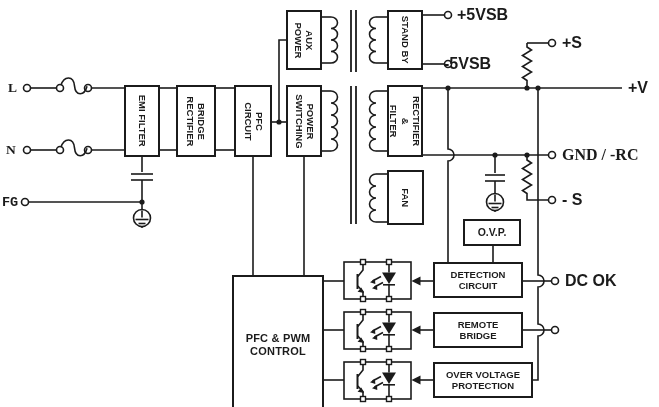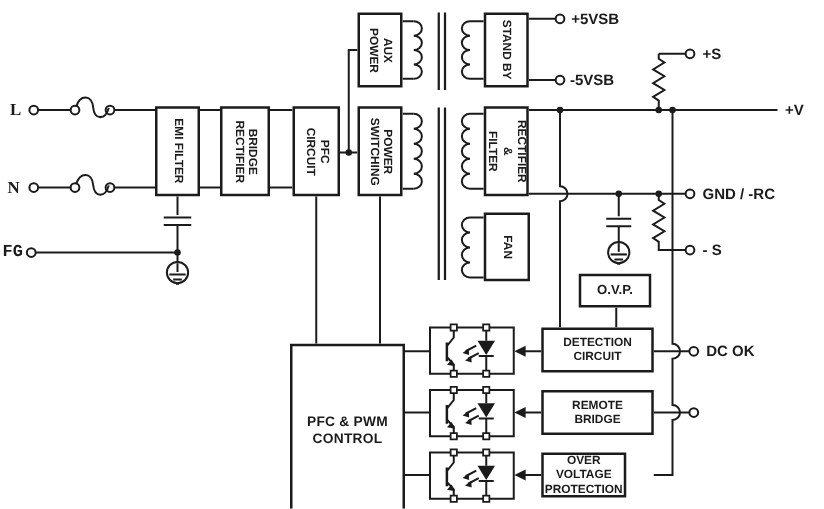--- a/index.html
+++ b/index.html
@@ -6,21 +6,21 @@
   #stage{position:relative;width:659px;height:407px;background:#ffffff;overflow:hidden;
          font-family:"Liberation Sans",sans-serif;color:#1b1b1b;}
   #wires{position:absolute;left:0;top:0;}
   .block{position:absolute;box-sizing:border-box;border:2px solid #1b1b1b;background:#fff;
          display:flex;align-items:center;justify-content:center;text-align:center;
          font-weight:bold;font-size:9.5px;line-height:1.2;white-space:pre-line;z-index:2;}
   .block .txt{display:block;}
   .v .txt{transform:rotate(90deg);white-space:pre;}
   .big{font-size:11px;letter-spacing:.2px;}
   .ovpbox{font-size:10.5px;}
-  .lbl{position:absolute;transform:translateY(-50%);font-weight:bold;font-size:12px;
+  .lbl{position:absolute;transform:translateY(-50%);font-weight:bold;font-size:16px;
        white-space:nowrap;z-index:3;}
   .lbl-serif{font-family:"Liberation Serif",serif;font-size:13.5px;}
 </style>
 </head>
 <body>
 
 <div id="stage">
 
   <svg id="wires" width="659" height="407" viewBox="0 0 659 407" fill="none" stroke="#1b1b1b" stroke-width="1.6">
     <defs>
@@ -204,29 +204,29 @@
   <div class="block v" style="left:387px;top:10px;width:36px;height:60px;"><span class="txt">STAND BY</span></div>
   <div class="block v" style="left:387px;top:85px;width:36px;height:72px;"><span class="txt">RECTIFIER
 &amp;
 FILTER</span></div>
   <div class="block v" style="left:387px;top:170px;width:37px;height:55px;"><span class="txt">FAN</span></div>
   <div class="block ovpbox" style="left:463px;top:219px;width:58px;height:27px;"><span class="txt">O.V.P.</span></div>
   <div class="block" style="left:433px;top:262px;width:90px;height:36px;"><span class="txt">DETECTION
 CIRCUIT</span></div>
   <div class="block" style="left:433px;top:312px;width:90px;height:36px;"><span class="txt">REMOTE
 BRIDGE</span></div>
-  <div class="block" style="left:433px;top:362px;width:68px;height:36px;"><span class="txt">OVER VOLTAGE
+  <div class="block" style="left:433px;top:362px;width:100px;height:36px;"><span class="txt">OVER VOLTAGE
 PROTECTION</span></div>
   <div class="block big" style="left:232px;top:275px;width:92px;height:140px;"><span class="txt">PFC &amp; PWM
 CONTROL</span></div>
 
   <div class="lbl lbl-serif" style="left:8px;top:88px;">L</div>
   <div class="lbl lbl-serif" style="left:6px;top:150px;">N</div>
   <div class="lbl lbl-serif" style="left:2px;top:202px;font-family:Liberation Mono, monospace;">FG</div>
   <div class="lbl" style="left:457px;top:15px;">+5VSB</div>
-  <div class="lbl" style="left:456px;top:64px;">-5VSB</div>
+  <div class="lbl" style="left:444px;top:64px;">-5VSB</div>
   <div class="lbl" style="left:562px;top:43px;">+S</div>
   <div class="lbl" style="left:628px;top:88px;">+V</div>
-  <div class="lbl" style="left:562px;top:155px;">GND / -RC</div>
+  <div class="lbl" style="left:562px;top:155px;font-family:Liberation Serif, serif;">GND / -RC</div>
   <div class="lbl" style="left:562px;top:200px;">- S</div>
   <div class="lbl" style="left:565px;top:281px;">DC OK</div>
 
 </div>
 
 </body></html>

